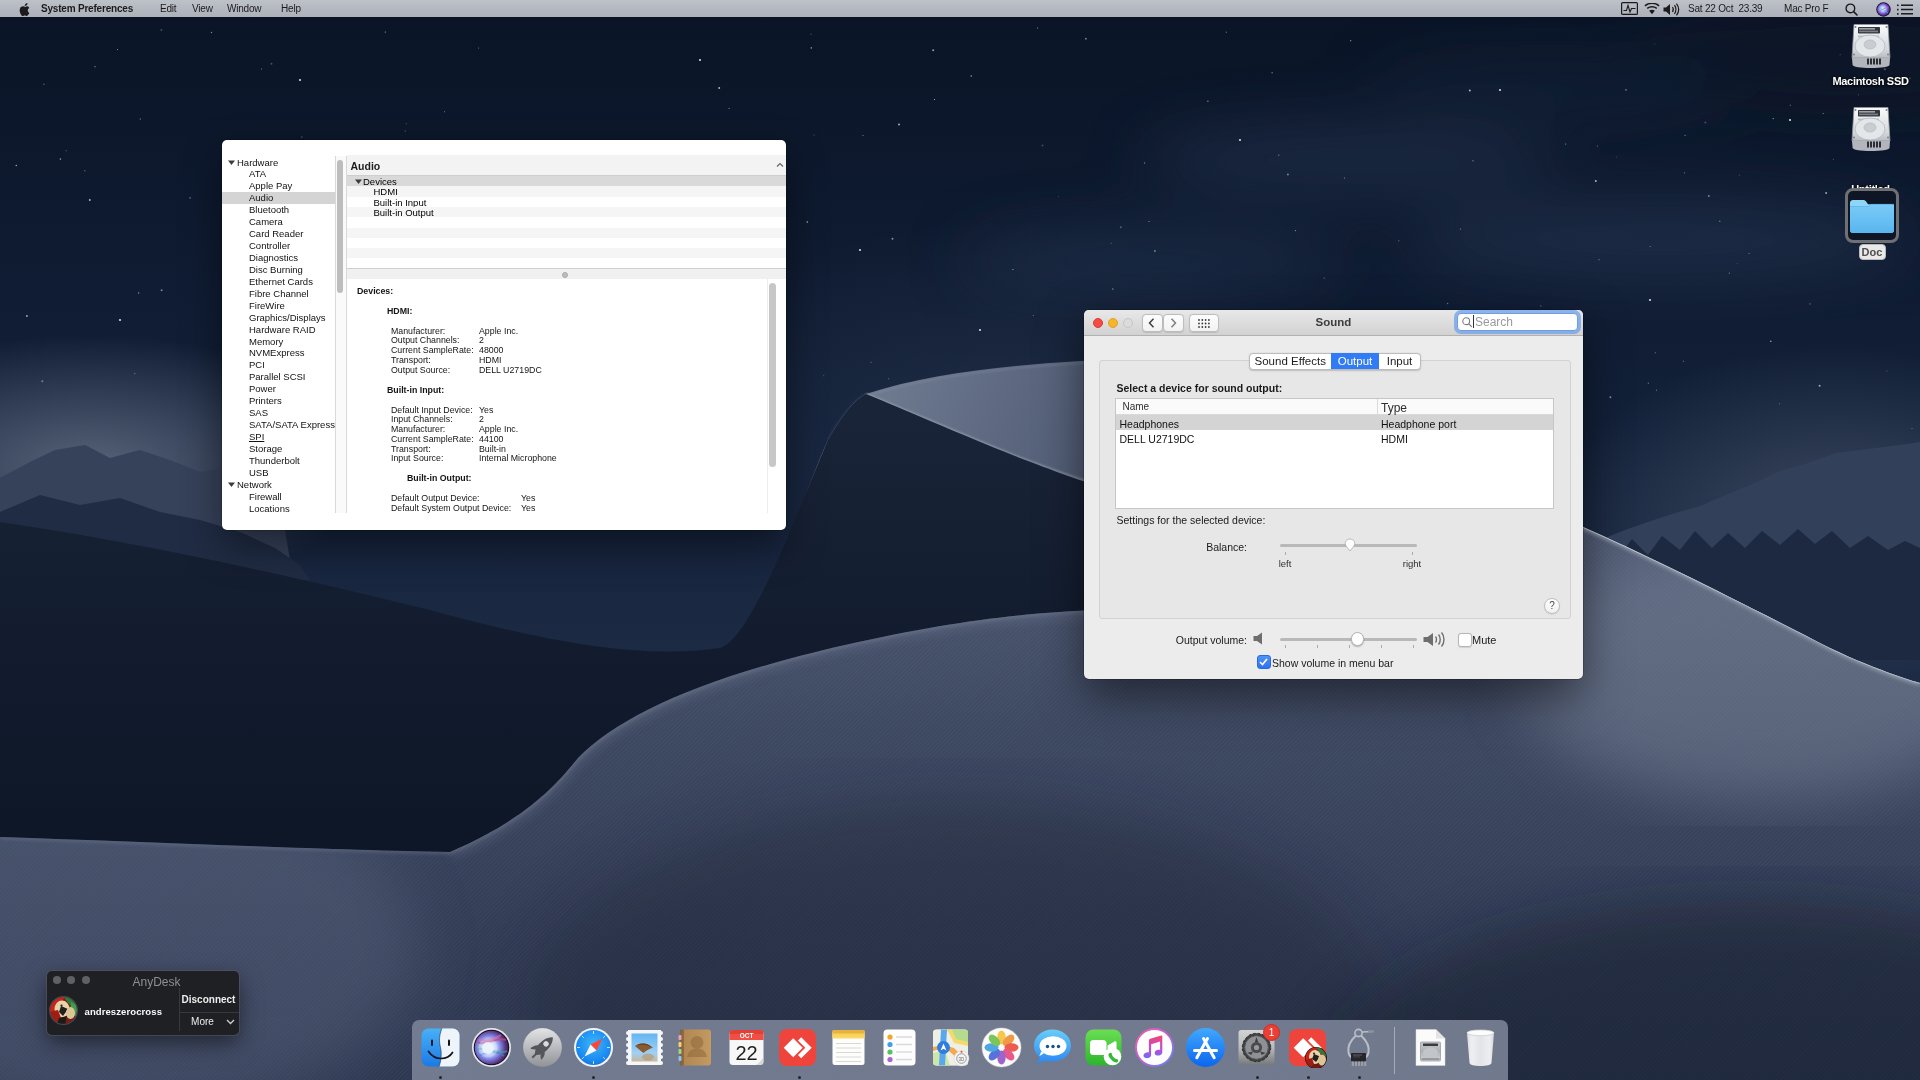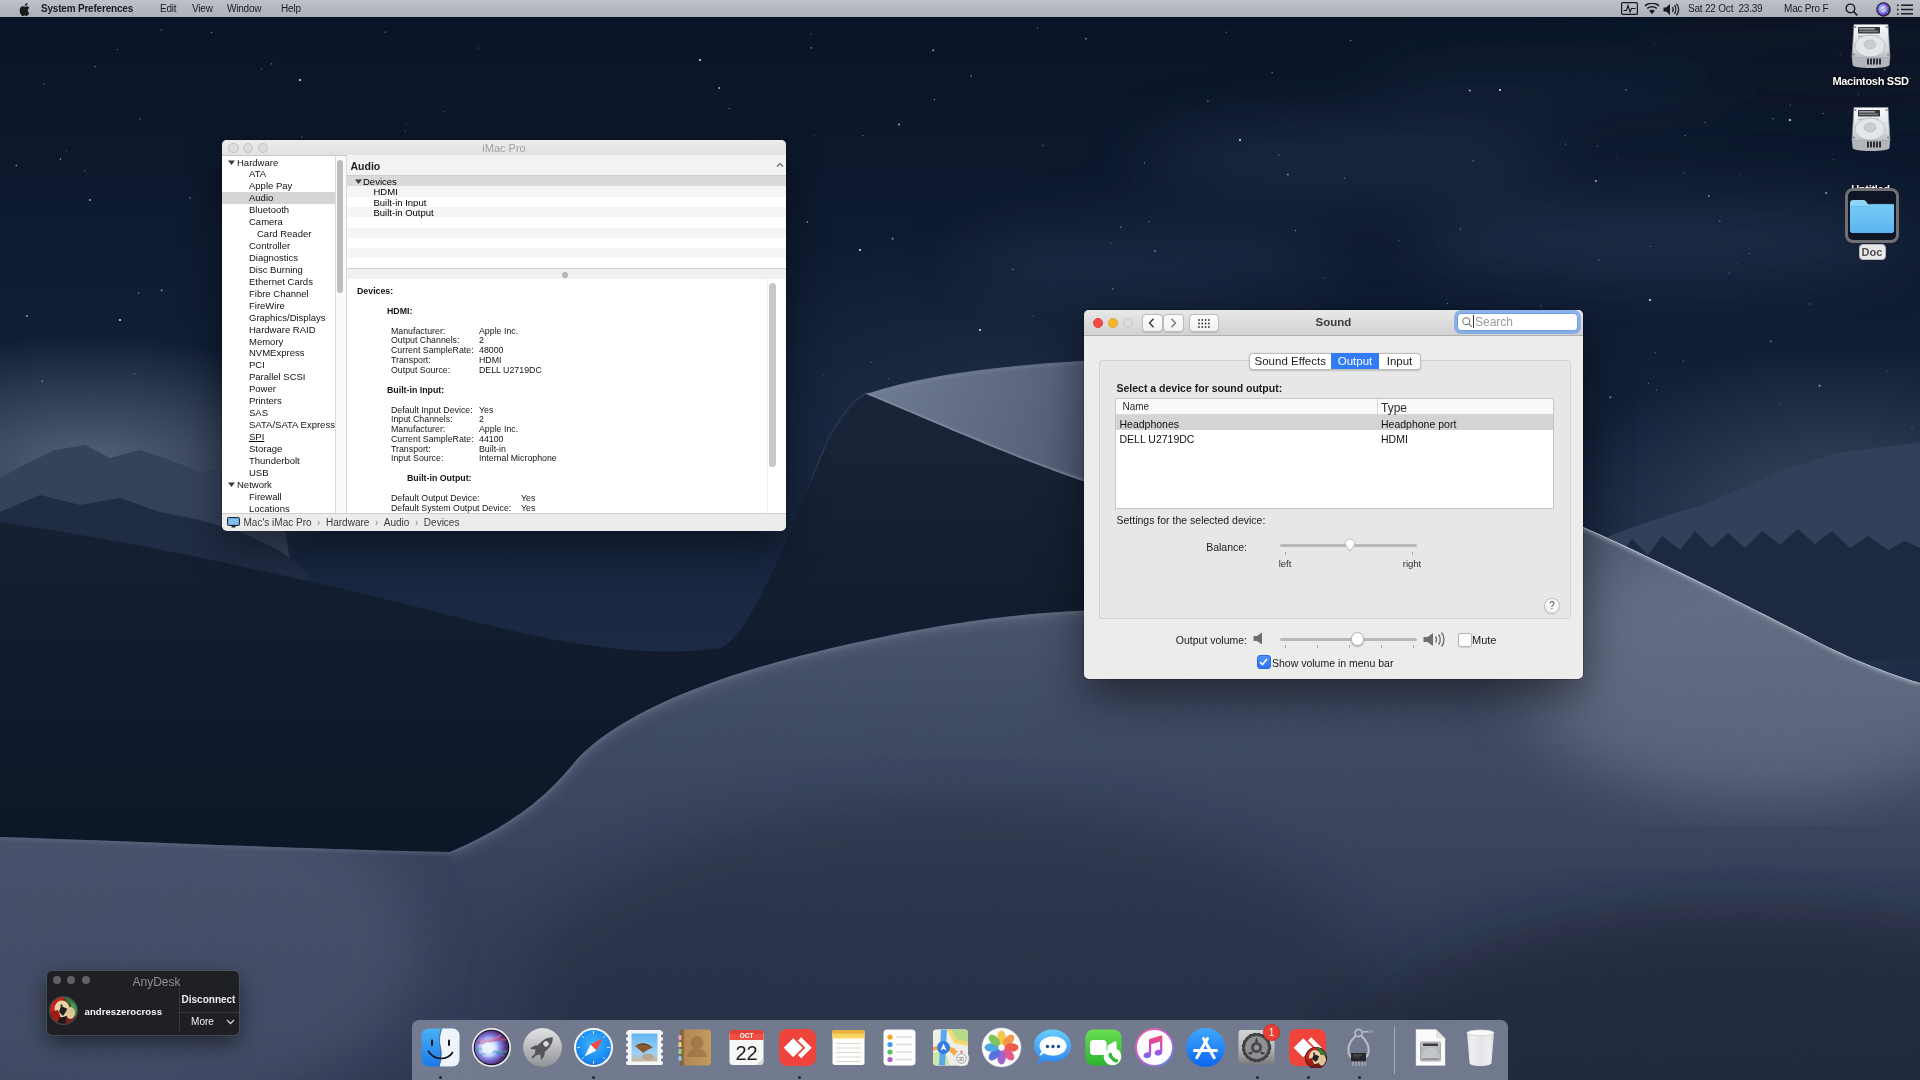--- a/index.html
+++ b/index.html
@@ -401,26 +401,20 @@
       </defs>
     <path d="M1,6 C1,4.3 2.3,3 4,3 L14,3 C15.5,3 16.5,3.6 17.3,4.8 L19,7.3 L42,7.3 C43.7,7.3 45,8.6 45,10.3 L45,33 C45,34.7 43.7,36 42,36 L4,36 C2.3,36 1,34.7 1,33 Z" fill="#8ed5f8"></path>
     <path d="M1,9.5 L19.6,9.5 L22,7.3 L45,7.3 L45,33 C45,34.7 43.7,36 42,36 L4,36 C2.3,36 1,34.7 1,33 Z" fill="url(#fold)"></path>
     <path d="M1,9.5 L19.6,9.5 L22,7.3 L45,7.3" fill="none" stroke="#47a5e2" stroke-width="0.7" opacity="0.7"></path>
   </svg>
   <div class="abs" style="left:1858.5px;top:243.5px;width:25px;height:14.5px;background:#e9e9e9;border-radius:4px;border:0.5px solid #b9b9b9;text-align:center;font-size:11px;font-weight:bold;color:#4e4e4e;line-height:14px;">Doc</div>
 </div>
 
 <div id="sysinfo" class="win">
 
-  <div class="abs" style="left:0;top:0;width:564px;height:15.5px;background:linear-gradient(#ececec,#e2e2e2);border-bottom:1px solid #c8c8c8;border-radius:5px 5px 0 0;">
-    <div class="abs" style="left:6.3px;top:3.2px;width:8.6px;height:8.6px;border-radius:50%;background:#dcdcdc;border:0.5px solid #c3c3c3;"></div>
-    <div class="abs" style="left:20.9px;top:3.2px;width:8.6px;height:8.6px;border-radius:50%;background:#dcdcdc;border:0.5px solid #c3c3c3;"></div>
-    <div class="abs" style="left:35.5px;top:3.2px;width:8.6px;height:8.6px;border-radius:50%;background:#dcdcdc;border:0.5px solid #c3c3c3;"></div>
-    <div class="abs" style="left:0;top:2px;width:564px;text-align:center;font-size:11px;color:#a2a2a2;">iMac Pro</div>
-  </div>
 
   <div class="abs" style="left:0;top:16.5px;width:112.5px;height:357px;background:#fff;overflow:hidden;font-size:9.5px;color:#111;white-space:nowrap;">
     <div class="abs" style="left:0;top:35.8px;width:112.5px;height:12px;background:#d4d4d4;"></div>
     <div id="sbrows" class="abs" style="left:0;top:0;width:112.5px;">
         <div style="position:absolute;left:0;top:0.0px;width:112.5px;height:12px;">
           <svg style="position:absolute;left:6px;top:3.5px" width="7" height="5" viewBox="0 0 7 5">
             <polygon points="0,0.5 7,0.5 3.5,5" fill="#3c3c3c"></polygon>
           </svg>
           <span style="position:absolute;left:15px;top:0.5px;">Hardware</span>
         </div>
@@ -432,21 +426,21 @@
         </div>
         <div style="position:absolute;left:0;top:35.8px;width:112.5px;height:12px;">
           <span style="position:absolute;left:27px;top:0.5px;">Audio</span>
         </div>
         <div style="position:absolute;left:0;top:47.7px;width:112.5px;height:12px;">
           <span style="position:absolute;left:27px;top:0.5px;">Bluetooth</span>
         </div>
         <div style="position:absolute;left:0;top:59.6px;width:112.5px;height:12px;">
           <span style="position:absolute;left:27px;top:0.5px;">Camera</span>
         </div>
-        <div style="position:absolute;left:8px;top:71.6px;width:112.5px;height:12px;">
+        <div style="position:absolute;left:0;top:71.6px;width:112.5px;height:12px;">
           <span style="position:absolute;left:27px;top:0.5px;">Card Reader</span>
         </div>
         <div style="position:absolute;left:0;top:83.5px;width:112.5px;height:12px;">
           <span style="position:absolute;left:27px;top:0.5px;">Controller</span>
         </div>
         <div style="position:absolute;left:0;top:95.4px;width:112.5px;height:12px;">
           <span style="position:absolute;left:27px;top:0.5px;">Diagnostics</span>
         </div>
         <div style="position:absolute;left:0;top:107.4px;width:112.5px;height:12px;">
           <span style="position:absolute;left:27px;top:0.5px;">Disc Burning</span>
@@ -581,28 +575,20 @@
       <div style="position:absolute;left:44.5px;top:214px;white-space:pre;">Default Output Device:</div>
       <div style="position:absolute;left:174.5px;top:214px;white-space:pre;">Yes</div>
       <div style="position:absolute;left:44.5px;top:223.7px;white-space:pre;">Default System Output Device:</div>
       <div style="position:absolute;left:174.5px;top:223.7px;white-space:pre;">Yes</div>
     </div>
 
   <div class="abs" style="left:545px;top:139.5px;width:10px;height:234px;border-left:1px solid #ededed;">
     <div class="abs" style="left:1px;top:4px;width:7px;height:184px;border-radius:3.5px;background:#c7c7c7;"></div>
   </div>
 
-  <div class="abs" style="left:0;top:373.5px;width:564px;height:16.5px;background:#ececec;border-top:1px solid #cfcfcf;border-radius:0 0 5px 5px;">
-    <svg class="abs" style="left:5px;top:2.5px" width="13" height="11" viewBox="0 0 13 11">
-        <rect x="0.5" y="0.5" width="12" height="8" rx="1" fill="#4a90d9" stroke="#2a2a2a" stroke-width="1"></rect>
-        <rect x="1.5" y="1.5" width="10" height="6" fill="#7ec0f0"></rect>
-        <rect x="4.5" y="9" width="4" height="1.5" fill="#2a2a2a"></rect>
-      </svg>
-    <div class="abs" style="left:21.5px;top:2.5px;font-size:10px;color:#3a3a3a;">Mac's iMac Pro&nbsp; <span style="color:#8a8a8a">›</span> &nbsp;Hardware&nbsp; <span style="color:#8a8a8a">›</span> &nbsp;Audio&nbsp; <span style="color:#8a8a8a">›</span> &nbsp;Devices</div>
-  </div>
 </div>
 
 <div id="sound" class="win">
 
   <div class="abs" style="left:0;top:0;width:499px;height:25px;background:linear-gradient(#e8e8e8,#d2d2d2);border-bottom:1px solid #b1b1b1;border-radius:5px 5px 0 0;">
     <div class="abs" style="left:8.5px;top:8px;width:8.8px;height:8.8px;border-radius:50%;background:#f64a45;border:0.5px solid #dd3b37;"></div>
     <div class="abs" style="left:23.5px;top:8px;width:8.8px;height:8.8px;border-radius:50%;background:#f7b52c;border:0.5px solid #e0a224;"></div>
     <div class="abs" style="left:38.5px;top:8px;width:8.8px;height:8.8px;border-radius:50%;background:#dcdcdc;border:0.5px solid #c5c5c5;"></div>
     <div class="abs" style="left:57.5px;top:4px;width:19.5px;height:16.5px;background:linear-gradient(#fdfdfd,#f2f2f2);border:0.5px solid #bdbdbd;border-radius:4px;box-shadow:0 0.5px 1px rgba(0,0,0,.12);">
       <svg class="abs" style="left:5.5px;top:3.5px" width="7" height="10" viewBox="0 0 7 10">

